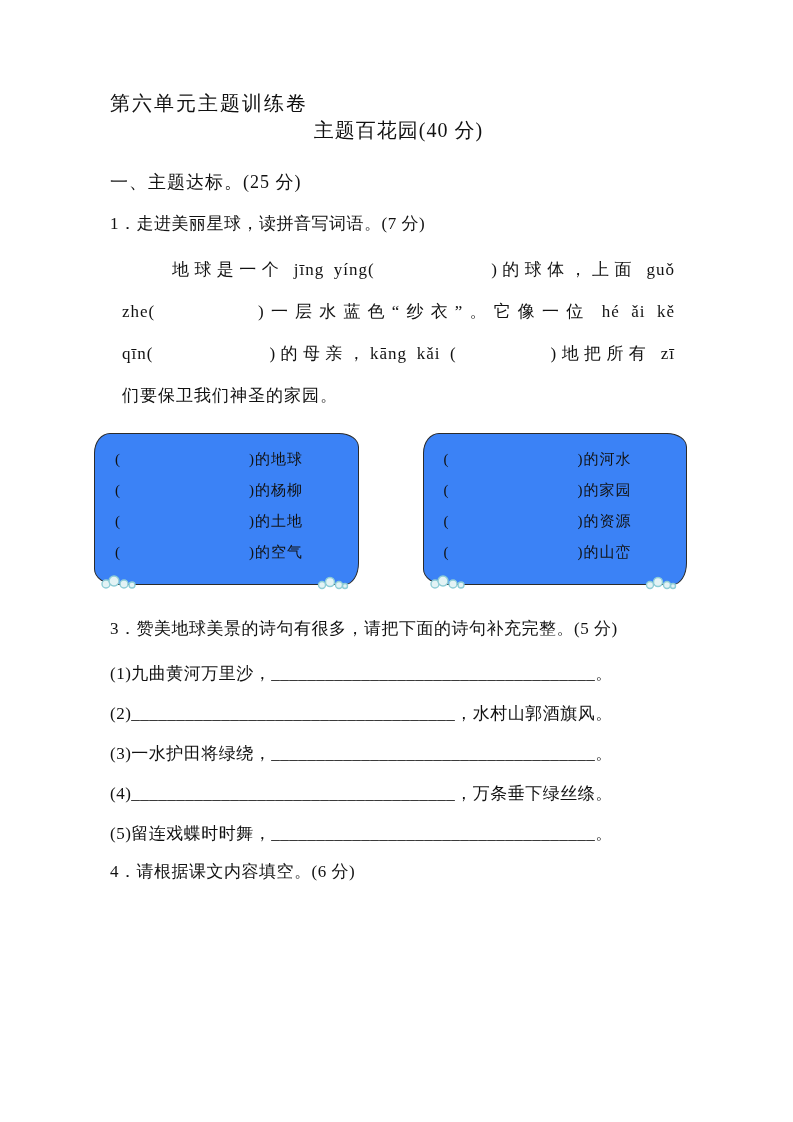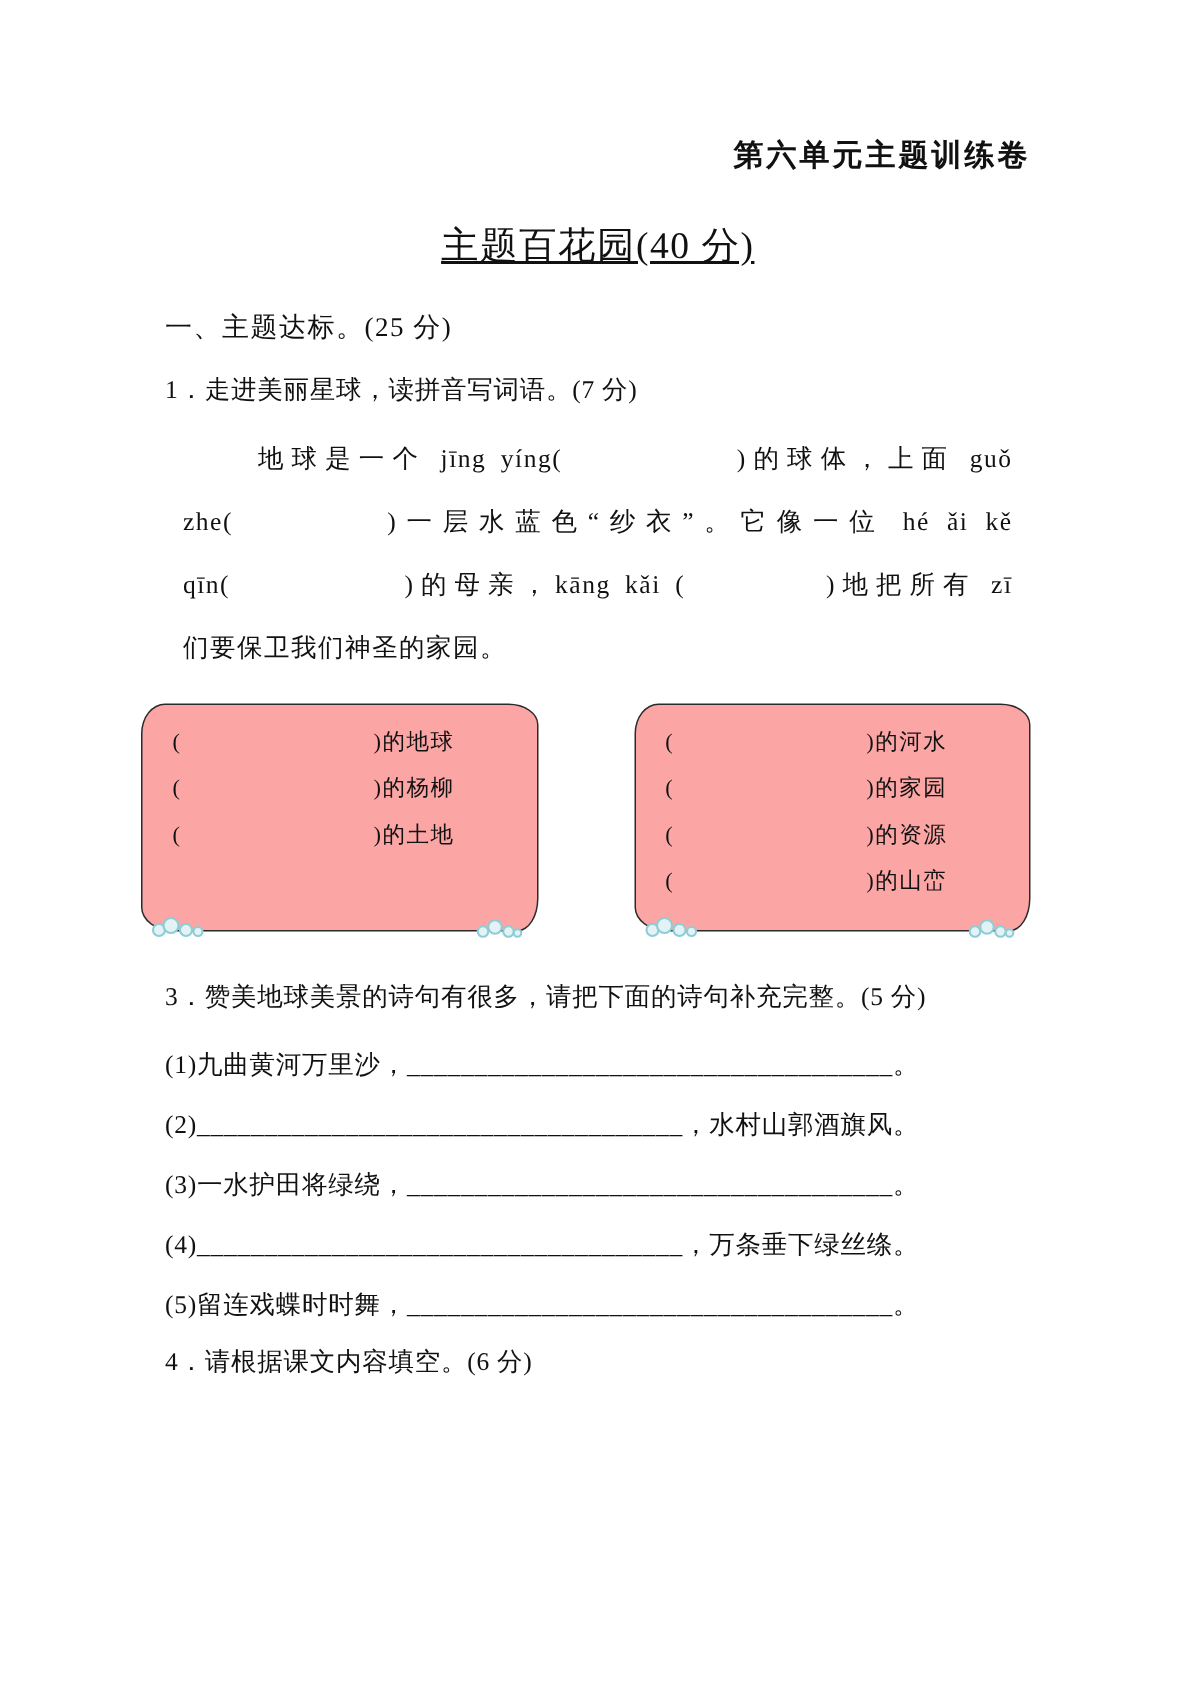--- a/index.html
+++ b/index.html
@@ -7,32 +7,30 @@
   body {
     width: 793px;
     min-height: 1122px;
     margin: 0 auto;
     color: #111111;
     font-family: "Liberation Serif", "DejaVu Serif", serif;
   }
   .page { padding: 90px 106px 60px 110px; }
 
   .title {
-    text-align: right;
+    text-align: left;
     font-size: 20px;
-    font-weight: 700;
+    font-weight: 400;
     letter-spacing: 2px;
-    margin-bottom: 30px;
   }
   .subtitle {
     text-align: center;
-    font-size: 25px;
+    font-size: 20px;
     letter-spacing: 1px;
     margin-bottom: 26px;
-    text-decoration: underline;
   }
   .heading {
     font-size: 18px;
     letter-spacing: 1px;
     margin-bottom: 18px;
   }
   .qlabel {
     font-size: 17px;
     letter-spacing: 0.5px;
     margin: 16px 0 14px;
@@ -54,21 +52,21 @@
     display: flex;
     gap: 64px;
     margin: 16px 0 32px -16px;
   }
   .wordbox {
     position: relative;
     width: 292px;
     padding: 10px 10px 16px 20px;
     border: 1.6px solid #2b2b2b;
     border-radius: 16px 20px 14px 22px / 20px 14px 22px 16px;
-    background: #fca5a5;
+    background: #3b82f6;
   }
   .wordbox .box-line {
     font-size: 15px;
     line-height: 31px;
     letter-spacing: 1px;
     white-space: nowrap;
   }
   .doodle { position: absolute; line-height: 0; }
   .doodle.bl { left: 4px;  bottom: -7px; }
   .doodle.br { right: 8px; bottom: -7px; }
@@ -103,20 +101,21 @@
     <div class="passage-line last">们要保卫我们神圣的家园。</div>
   </div>
 
 
   <div class="boxes">
 
     <div class="wordbox">
       <div class="box-line">(　　　　　　　　)的地球</div>
       <div class="box-line">(　　　　　　　　)的杨柳</div>
       <div class="box-line">(　　　　　　　　)的土地</div>
+      <div class="box-line">(　　　　　　　　)的空气</div>
       <span class="doodle bl">
         <svg width="40" height="18" viewBox="0 0 40 18" fill="#e3f3f5" stroke="#8ecdd6" stroke-width="1.4">
           <circle cx="7" cy="11" r="4"></circle>
             <circle cx="15" cy="8" r="5"></circle>
             <circle cx="25" cy="11" r="4"></circle>
             <circle cx="33" cy="12" r="3"></circle>
         </svg>
       </span>
       <span class="doodle br">
         <svg width="34" height="16" viewBox="0 0 34 16" fill="#e3f3f5" stroke="#8ecdd6" stroke-width="1.4">

